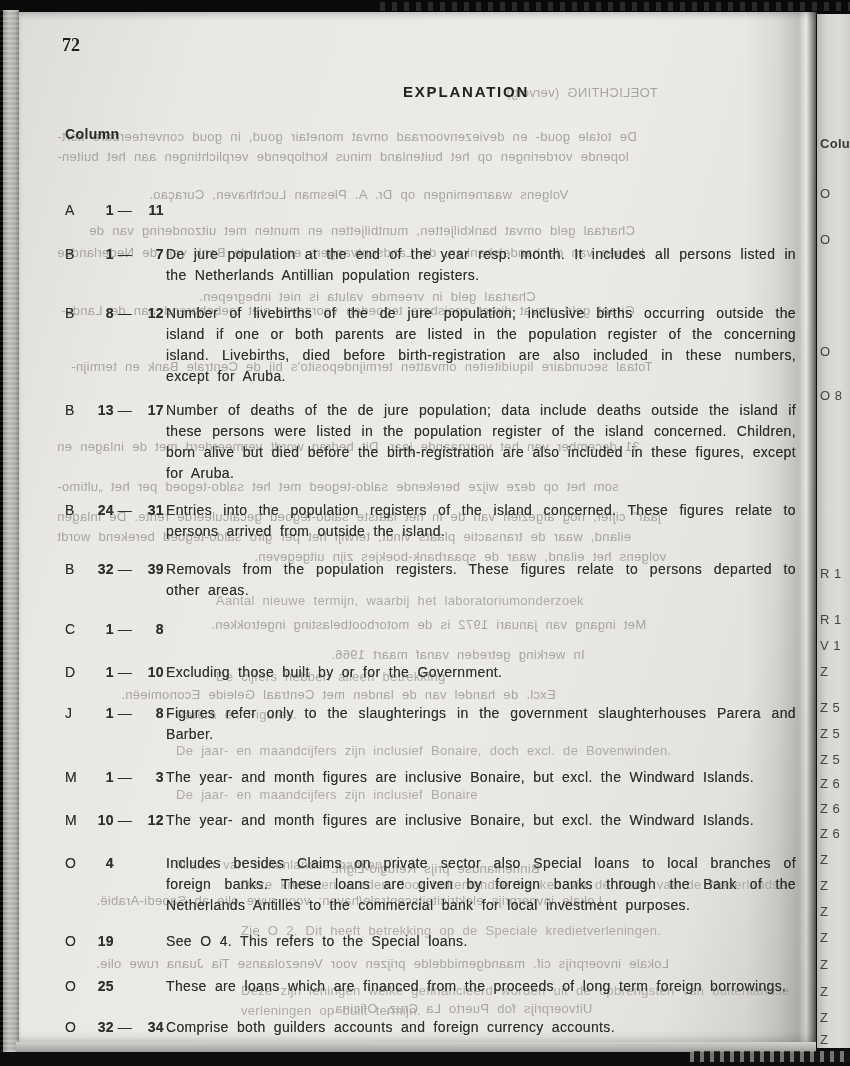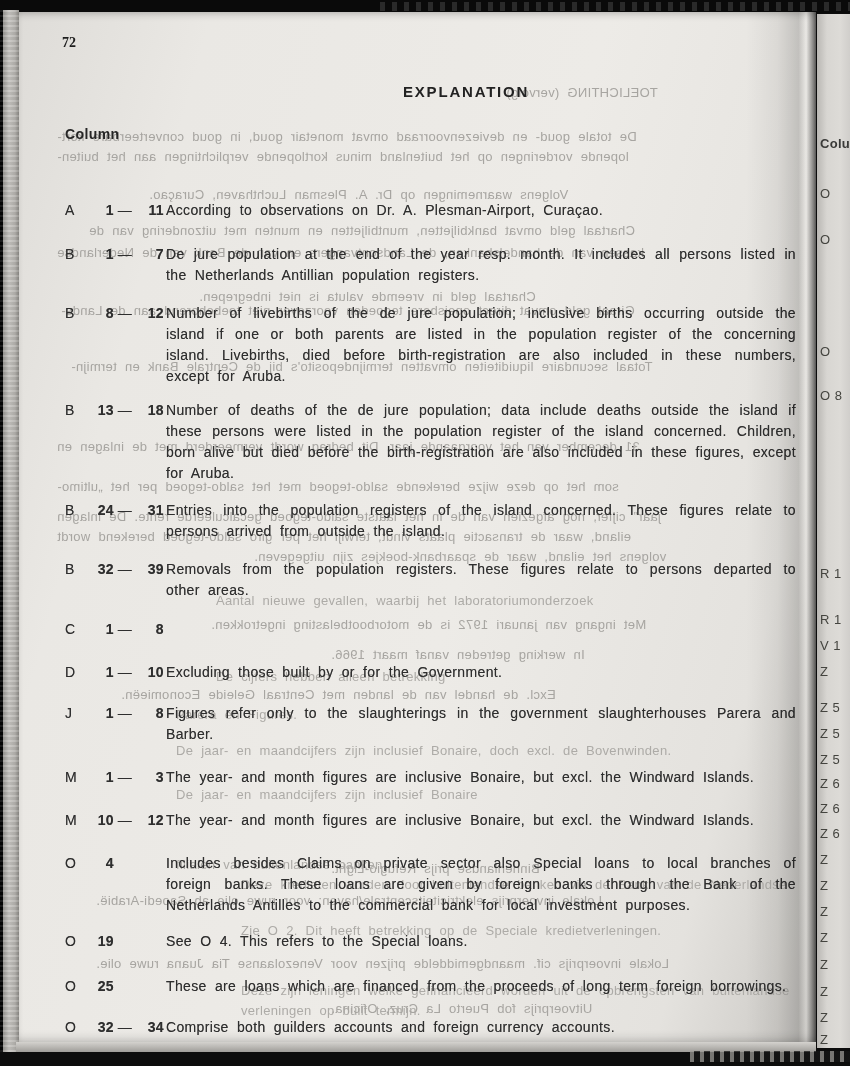--- a/index.html
+++ b/index.html
@@ -30,21 +30,21 @@
     overflow:hidden;color:#2b2b2b;}
   .right-curl{position:absolute;right:0;top:0;width:70px;height:100%;pointer-events:none;
     background:linear-gradient(to right,rgba(0,0,0,0) 0%,rgba(0,0,0,.06) 45%,rgba(0,0,0,.16) 75%,rgba(255,255,255,.10) 86%,rgba(0,0,0,.45) 97%,rgba(0,0,0,.6) 100%);}
   
   .next-page{position:absolute;left:817px;top:14px;width:33px;height:1034px;overflow:hidden;
     background:linear-gradient(to right,#b9b7b3,#d8d6d2 30%,#dddbd7 70%,#d0cecb);
     color:#434341;}
   .next-col-header{position:absolute;left:3px;top:122px;font-size:13px;font-weight:bold;color:#3a3a38;letter-spacing:.3px;}
   .edge-code{position:absolute;left:3px;font-size:13px;color:#44443f;white-space:pre;letter-spacing:.5px;}
   
-  .page-number{position:absolute;left:43px;top:23px;font-family:"Liberation Serif",serif;font-weight:bold;font-size:14px;color:#1d1d1d;}
+  .page-number{position:absolute;left:43px;top:23px;font-family:"Liberation Serif",serif;font-weight:bold;font-size:18px;color:#1d1d1d;}
   .page-title{position:absolute;left:384px;top:71px;font-size:15px;font-weight:bold;letter-spacing:1.8px;color:#222;}
   .column-label{position:absolute;left:46px;top:114px;font-size:14px;font-weight:bold;letter-spacing:.4px;color:#262626;}
   .rows{position:absolute;left:46px;top:188px;width:740px;}
   .row{display:flex;align-items:flex-start;font-size:14px;line-height:21px;letter-spacing:.35px;color:#2e2e2e;
     text-shadow:0 0 .5px rgba(50,50,50,.55);}
   .code{display:flex;flex:0 0 99px;}
   .code .lt{width:25px;}
   .code .n1{width:24px;text-align:right;font-weight:bold;}
   .code .dl{width:22px;text-align:center;}
   .code .n2{width:28px;text-align:right;font-weight:bold;}
@@ -89,21 +89,21 @@
         <span class="ghost mir" style="left: 70px; top: 210px;">Chartaal geld omvat bankbiljetten, muntbiljetten en munten met uitzondering van de</span>
         <span class="ghost mir" style="left: 38px; top: 232px;">kassen van de handelsbanken, de Landsontvangers en van de Bank van de Nederlandse</span>
         <span class="ghost mir" style="left: 180px; top: 276px;">Chartaal geld in vreemde valuta is niet inbegrepen.</span>
         <span class="ghost mir" style="left: 42px; top: 290px;">Giraal geld omvat direct opeisbare tegoeden voorzover niet toebehorend aan de Lands-</span>
         <span class="ghost mir" style="left: 52px; top: 346px;">Totaal secundaire liquiditeiten omvatten termijndeposito's bij de Centrale Bank en termijn-</span>
         <span class="ghost mir" style="left: 38px; top: 426px;">31 december van het voorgaande jaar. Dit bedrag wordt vermeerderd met de inlagen en</span>
         <span class="ghost mir" style="left: 38px; top: 466px;">som het op deze wijze berekende saldo-tegoed met het saldo-tegoed per het „ultimo-</span>
         <span class="ghost mir" style="left: 38px; top: 496px;">jaar” cijfer, nog afgezien van de in het laatste saldo-tegoed gecalculeerde rente. De inlagen</span>
         <span class="ghost mir" style="left: 38px; top: 516px;">eiland, waar de transactie plaats vindt, terwijl het per giro saldo-tegoed berekend wordt</span>
         <span class="ghost mir" style="left: 235px; top: 536px;">volgens het eiland, waar de spaarbank-boekjes zijn uitgegeven.</span>
-        <span class="ghost" style="left: 197px; top: 580px;">Aantal nieuwe gevallen, waarbij het laboratoriumonderzoek</span>
+        <span class="ghost" style="left: 197px; top: 580px;">Aantal nieuwe termijn, waarbij het laboratoriumonderzoek</span>
         <span class="ghost mir" style="left: 192px; top: 604px;">Met ingang van januari 1972 is de motorbootbelasting ingetrokken.</span>
         <span class="ghost mir" style="left: 312px; top: 634px;">In werking getreden vanaf maart 1966.</span>
         <span class="ghost" style="left: 197px; top: 656px;">De cijfers hebben alleen betrekking</span>
         <span class="ghost mir" style="left: 102px; top: 674px;">Excl. de handel van de landen met Centraal Geleide Economieën.</span>
         <span class="ghost" style="left: 157px; top: 694px;">Parera en Figures.</span>
         <span class="ghost" style="left: 157px; top: 774px;">De jaar- en maandcijfers zijn inclusief Bonaire</span>
         <span class="ghost" style="left: 157px; top: 730px;">De jaar- en maandcijfers zijn inclusief Bonaire, doch excl. de Bovenwinden.</span>
         <span class="ghost" style="left: 157px; top: 844px;">filialen van buitenlandse banken.</span>
         <span class="ghost mir" style="left: 312px; top: 848px;">Binnenlandse prijs Refugio-Light.</span>
         <span class="ghost" style="left: 222px; top: 864px;">Deze kredieten worden door buitenlandse banken via de Bank van de Nederlandse</span>
@@ -118,21 +118,20 @@
     <div class="page-title">EXPLANATION</div>
     <div class="column-label">Column</div>
     <div class="rows" id="rows">
         <div class="row">
           <span class="code">
             <span class="lt">A</span>
             <span class="n1">1</span>
             <span class="dl">—</span>
             <span class="n2">11</span>
           </span>
-          <span class="rtext">According to observations on Dr. A. Plesman-Airport, Curaçao.</span>
         </div>
         <div class="row">
           <span class="code">
             <span class="lt">B</span>
             <span class="n1">1</span>
             <span class="dl">—</span>
             <span class="n2">7</span>
           </span>
           <span class="rtext">De jure population at the end of the year resp. month. It includes all persons listed in the Netherlands Antillian population registers.</span>
         </div>
@@ -143,21 +142,21 @@
             <span class="dl">—</span>
             <span class="n2">12</span>
           </span>
           <span class="rtext">Number of livebirths of the de jure population; inclusive births occurring outside the island if one or both parents are listed in the population register of the concerning island. Livebirths, died before birth-registration are also included in these numbers, except for Aruba.</span>
         </div>
         <div class="row">
           <span class="code">
             <span class="lt">B</span>
             <span class="n1">13</span>
             <span class="dl">—</span>
-            <span class="n2">18</span>
+            <span class="n2">17</span>
           </span>
           <span class="rtext">Number of deaths of the de jure population; data include deaths outside the island if these persons were listed in the population register of the island concerned. Children, born alive but died before the birth-registration are also included in these figures, except for Aruba.</span>
         </div>
         <div class="row">
           <span class="code">
             <span class="lt">B</span>
             <span class="n1">24</span>
             <span class="dl">—</span>
             <span class="n2">31</span>
           </span>

